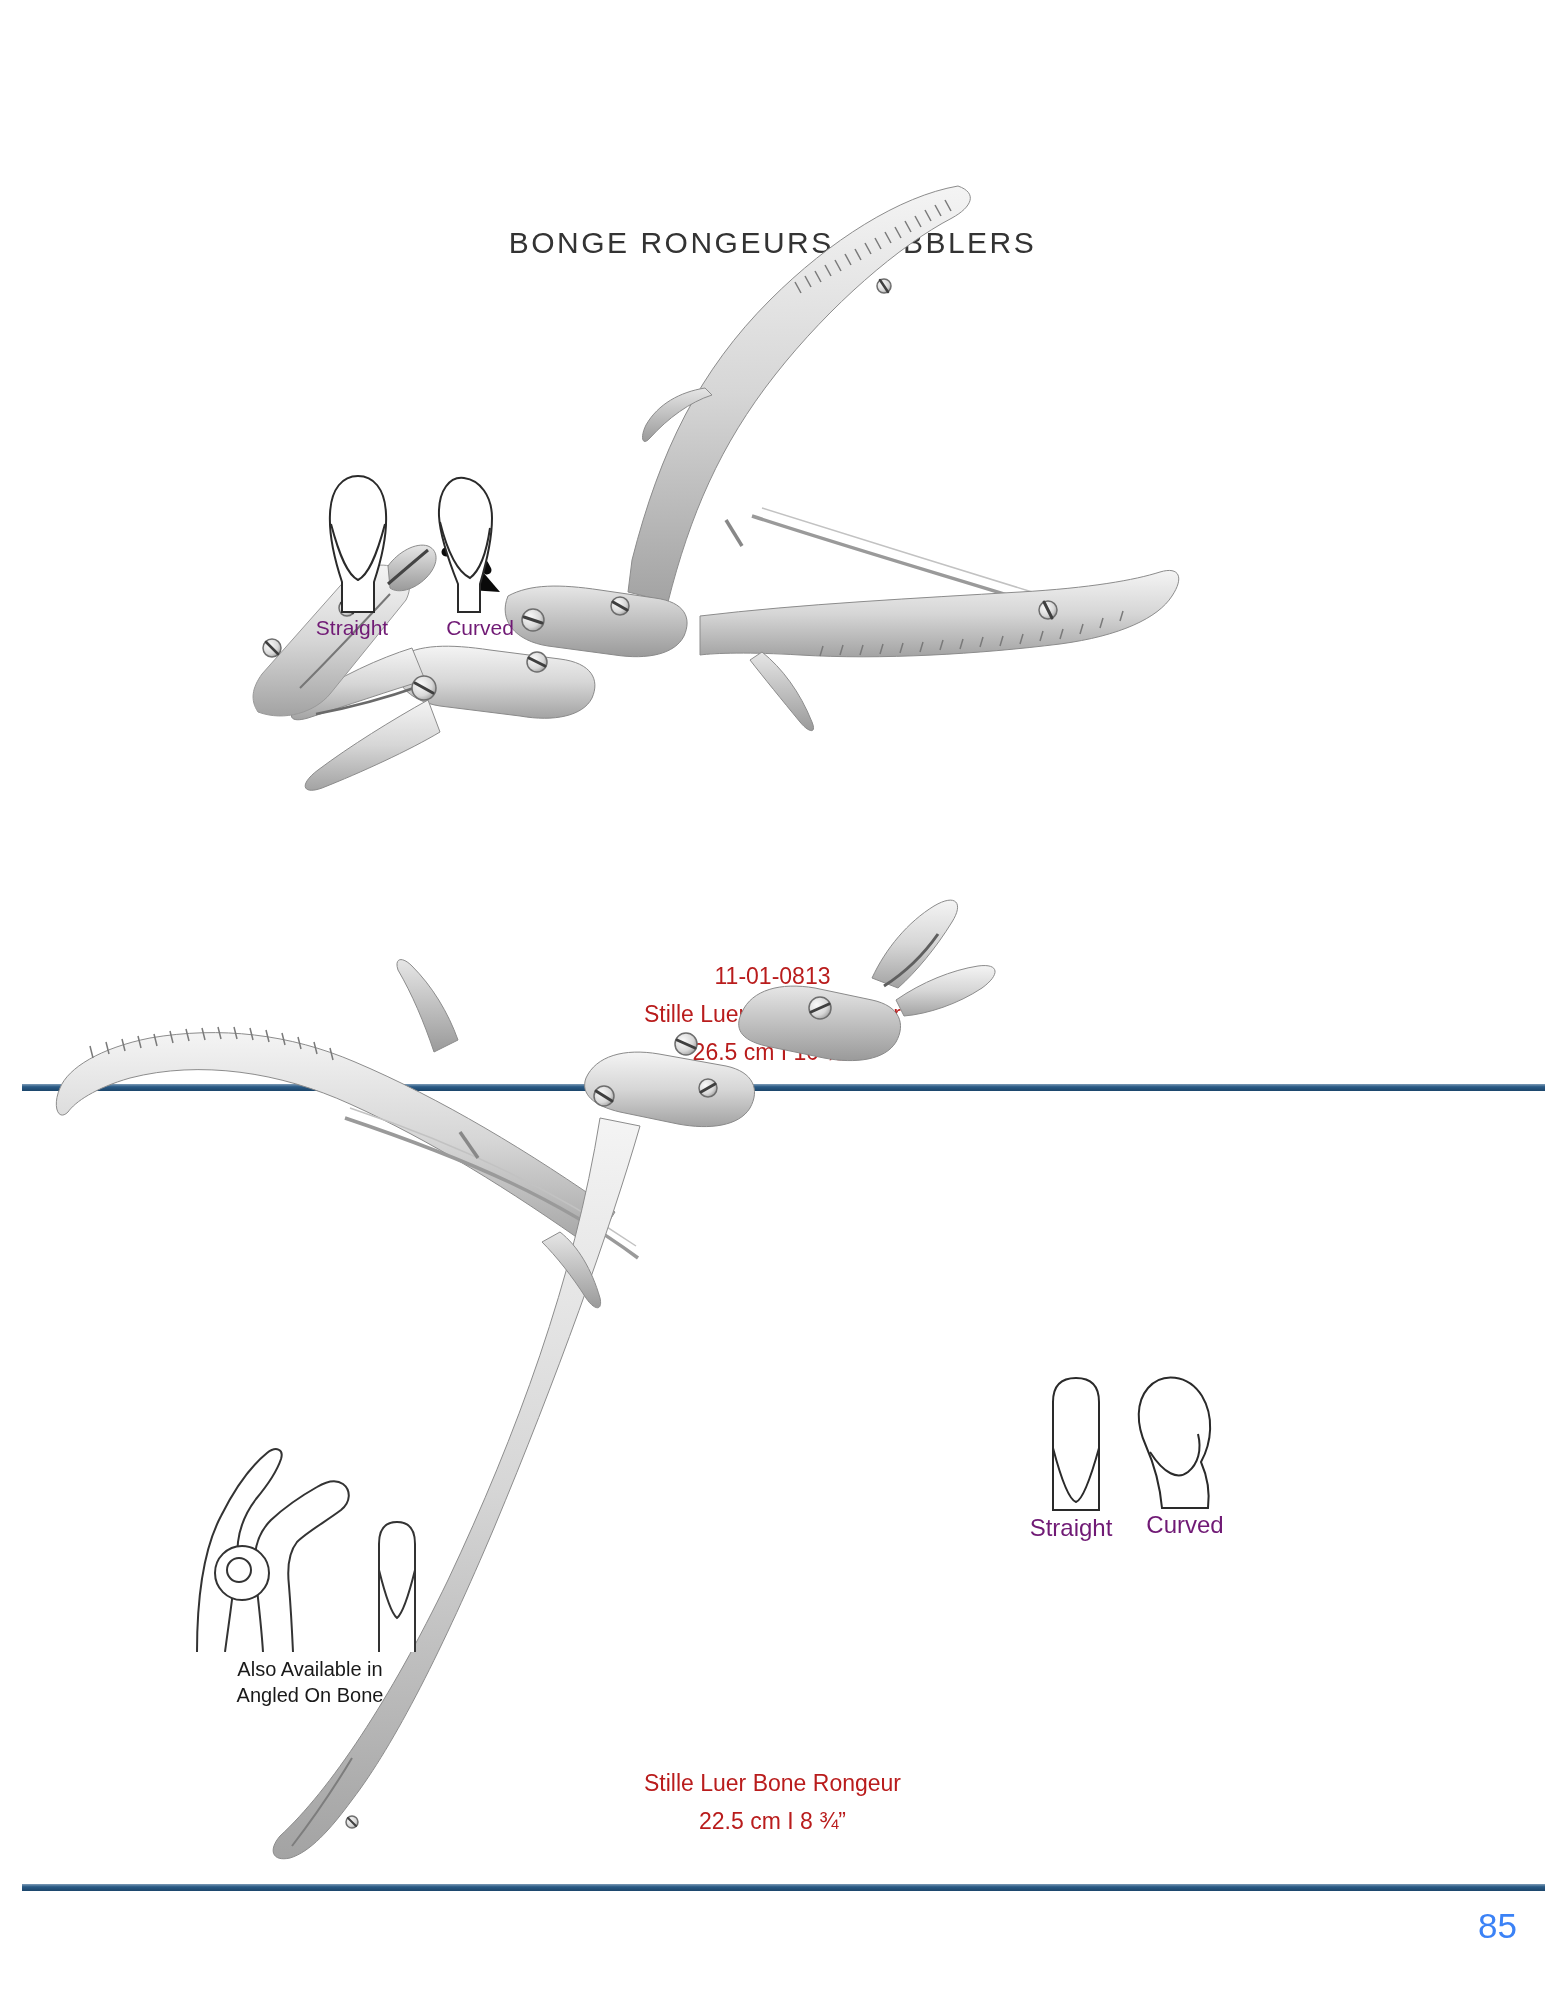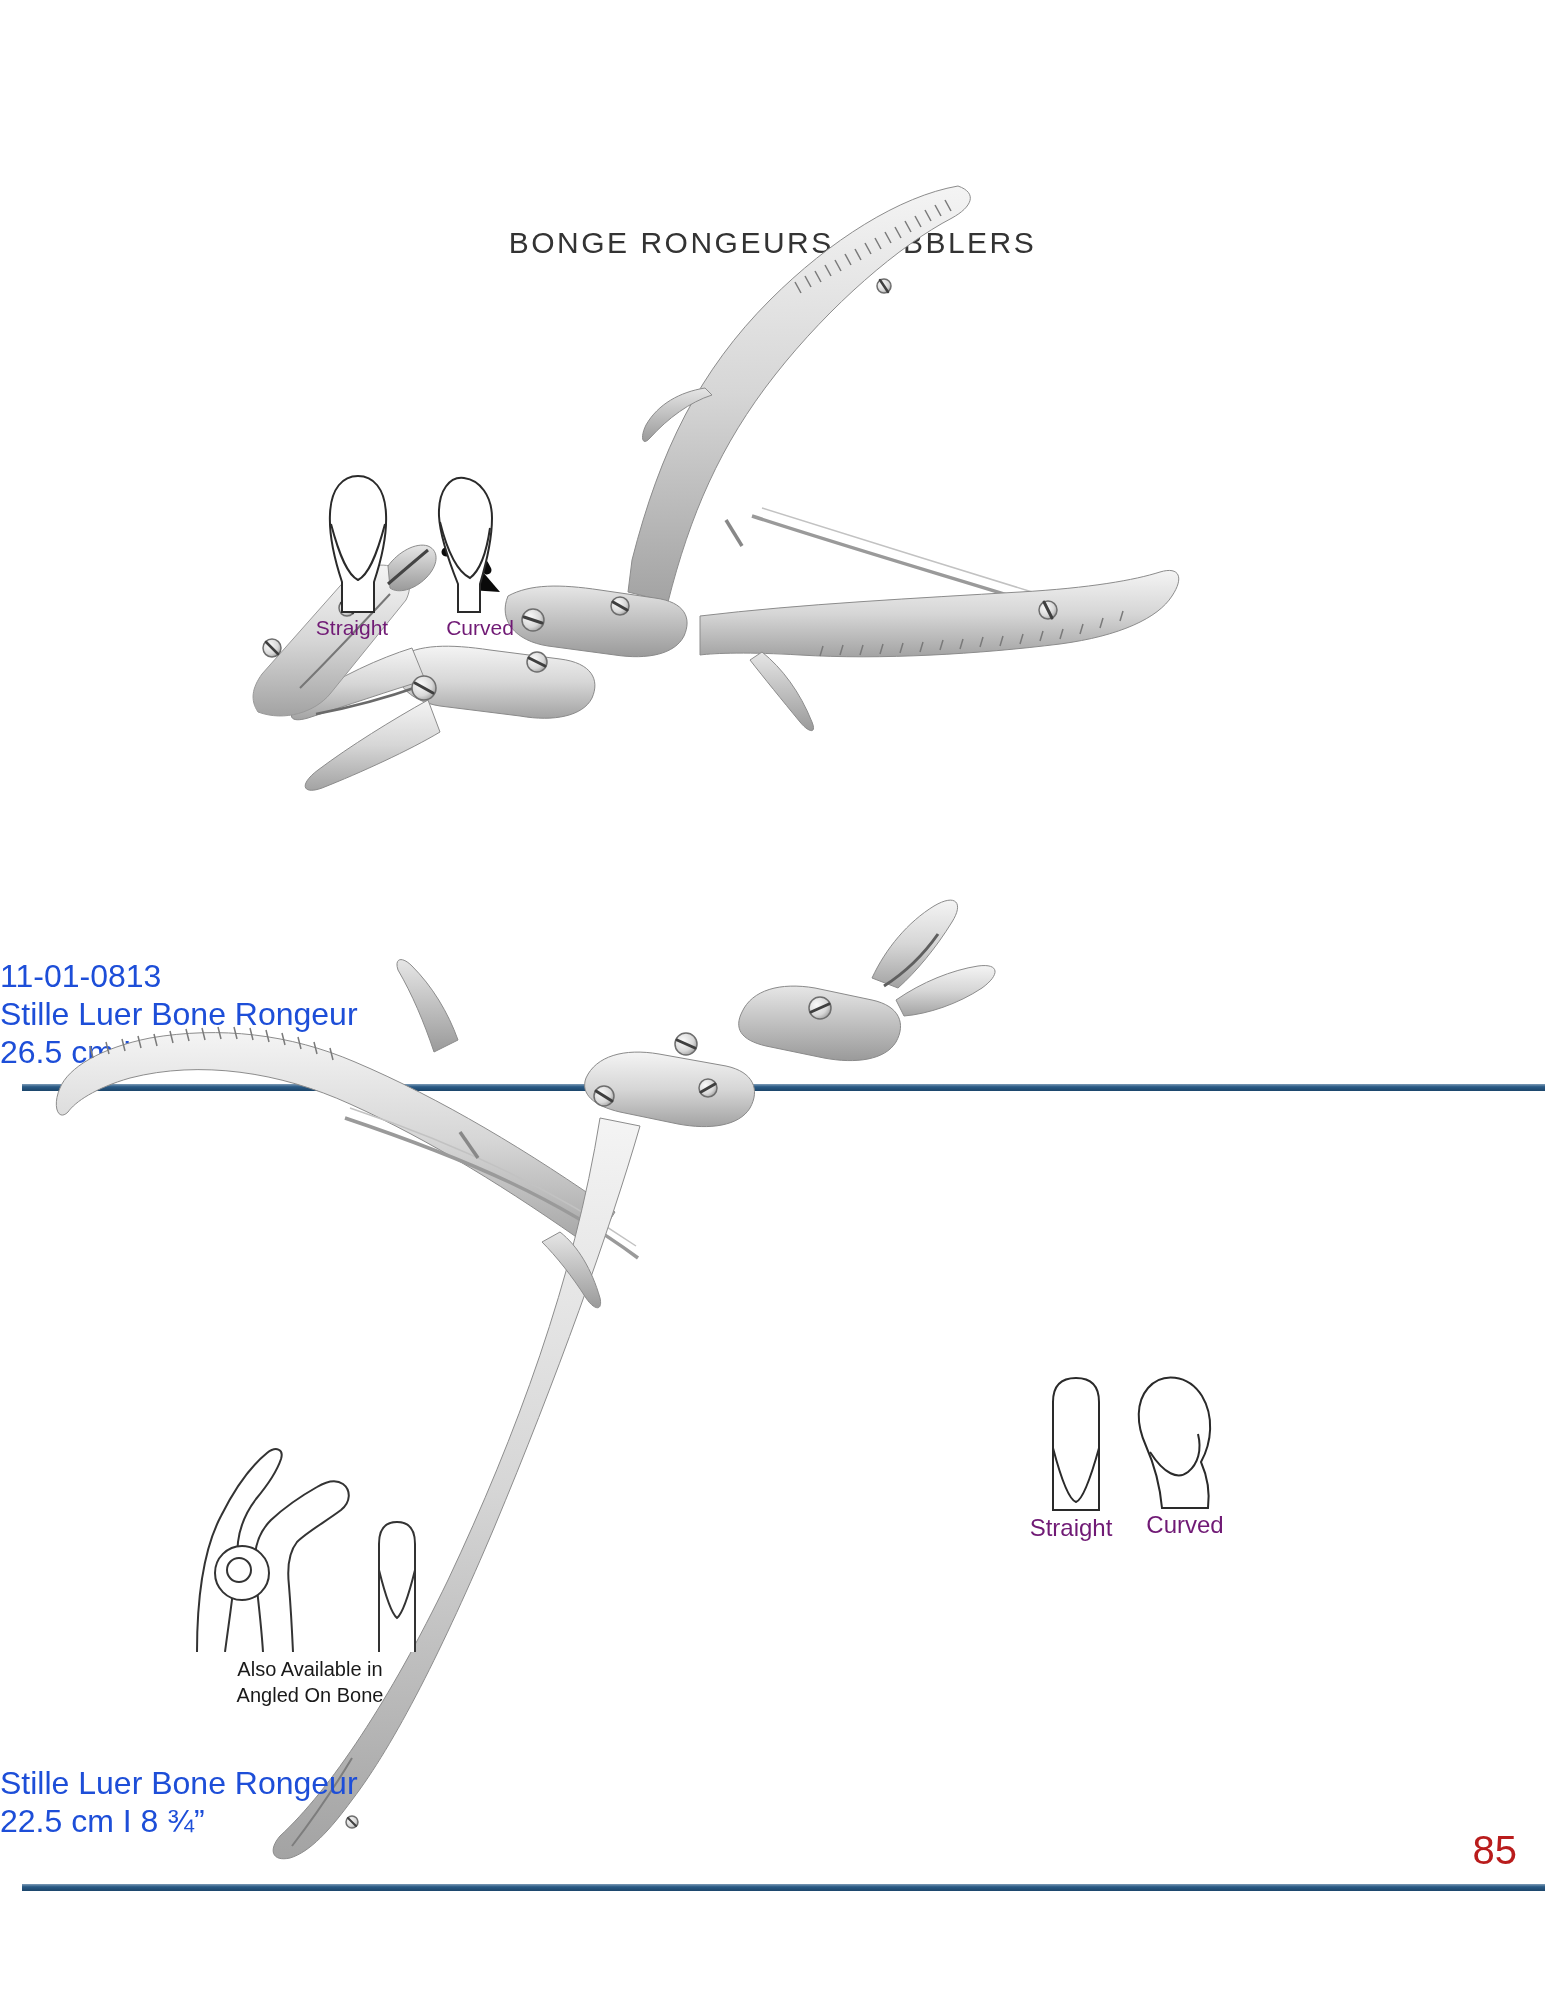--- a/index.html
+++ b/index.html
@@ -3,27 +3,27 @@
 <meta charset="utf-8">
 <style>
   html,body{margin:0;padding:0;background:#fff;}
   .page{position:relative;width:1545px;height:2000px;background:#ffffff;overflow:hidden;
         font-family:"Liberation Sans",sans-serif;color:#1c1c1c;}
   .page-title{position:absolute;left:0;right:0;top:226px;text-align:center;
         font-size:30px;letter-spacing:2.5px;color:#333;font-weight:400;}
   .tip-label{position:absolute;text-align:center;color:#701a75;}
   .tip-label.small{font-size:21px;}
   .tip-label.big{font-size:24px;}
-  .product-info{position:absolute;left:0;right:0;
-        font-size:32px;line-height:38px;color:#1d4ed8;}
+  .product-info{position:absolute;left:0;right:0;text-align:center;
+        font-size:23px;line-height:38px;color:#b91c1c;}
   .divider{position:absolute;left:22px;right:0;height:7px;
         background:linear-gradient(180deg,#7d9cb8 0%,#2a5a85 40%,#1c466b 100%);}
   .variant-note{position:absolute;left:195px;width:230px;text-align:center;
         font-size:20px;line-height:26px;color:#191919;}
-  .page-number{position:absolute;right:28px;top:1828px;font-size:40px;color:#b91c1c;}
+  .page-number{position:absolute;right:28px;top:1906px;font-size:35px;color:#3b82f6;}
   svg{position:absolute;display:block;}
   .lineart path, .lineart circle{vector-effect:non-scaling-stroke;}
 </style>
 </head>
 <body>
 
 <div class="page">
 
   <div class="page-title">BONGE RONGEURS - NIBBLERS</div>
 

